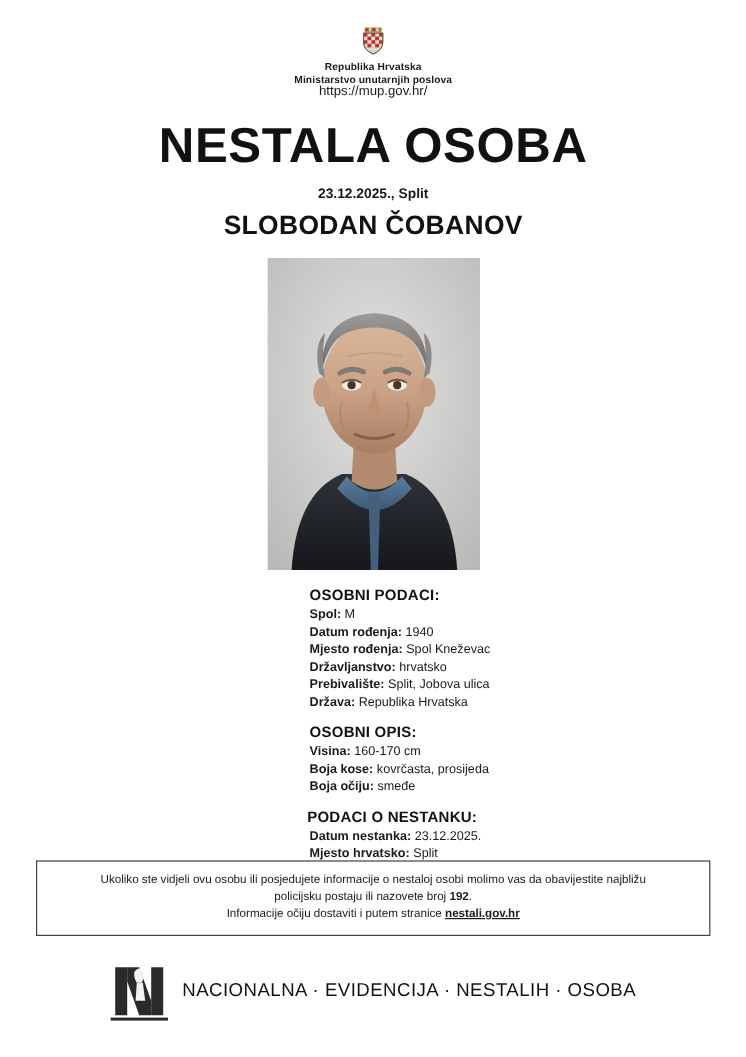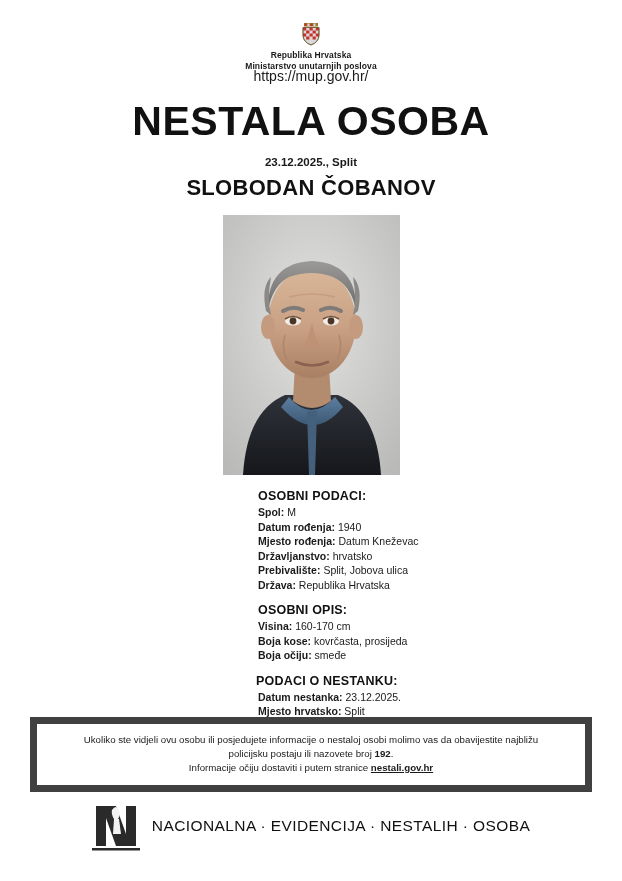--- a/index.html
+++ b/index.html
@@ -33,21 +33,21 @@
     height: 24px;
   }
   .org-line {
     font-size: 8.5px;
     line-height: 10.5px;
     font-weight: bold;
     color: #1a1a1a;
     letter-spacing: 0.1px;
   }
   .org-url {
-    font-size: 14px;
+    font-size: 11px;
     line-height: 11px;
     font-weight: normal;
     color: #1a1a1a;
   }
 
   .main-title {
     text-align: center;
     font-size: 41px;
     line-height: 46px;
     font-weight: bold;
@@ -119,21 +119,21 @@
   .row .v {
     font-weight: normal;
   }
 
   
   .notice {
     position: absolute;
     left: 30px;
     right: 30px;
     top: 717px;
-    border: 7px solid #404040;
+    border: 1px solid #404040;
     padding: 9px 12px 10px 12px;
     box-sizing: border-box;
     text-align: center;
   }
   .notice p {
     margin: 0;
     font-size: 9.7px;
     line-height: 14px;
     color: #1a1a1a;
   }
@@ -275,21 +275,21 @@
       <div class="row">
         <span class="k">Spol:</span>
         <span class="v">M</span>
       </div>
       <div class="row">
         <span class="k">Datum rođenja:</span>
         <span class="v">1940</span>
       </div>
       <div class="row">
         <span class="k">Mjesto rođenja:</span>
-        <span class="v">Datum Kneževac</span>
+        <span class="v">Spol Kneževac</span>
       </div>
       <div class="row">
         <span class="k">Državljanstvo:</span>
         <span class="v">hrvatsko</span>
       </div>
       <div class="row">
         <span class="k">Prebivalište:</span>
         <span class="v">Split, Jobova ulica</span>
       </div>
       <div class="row">

